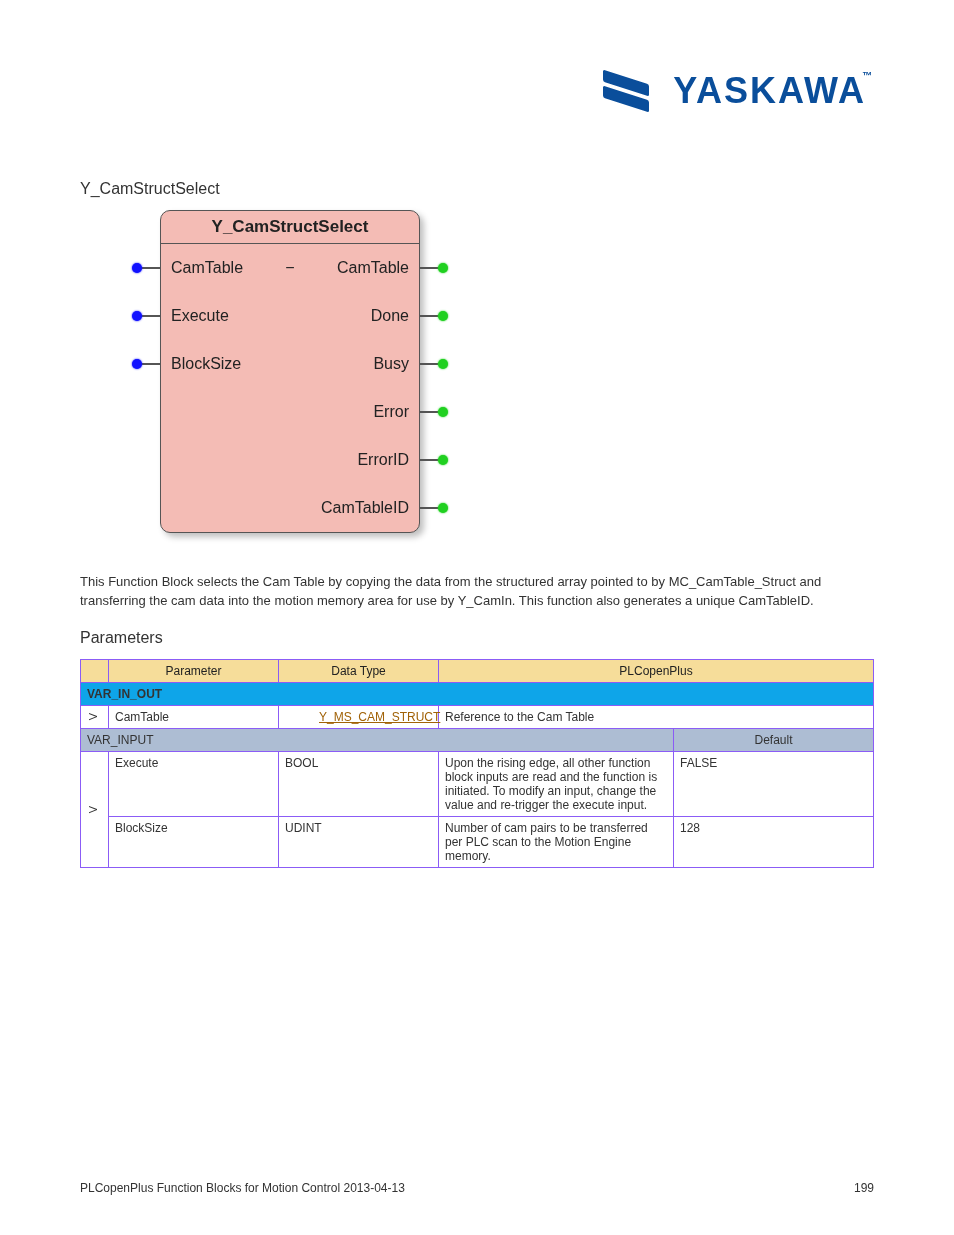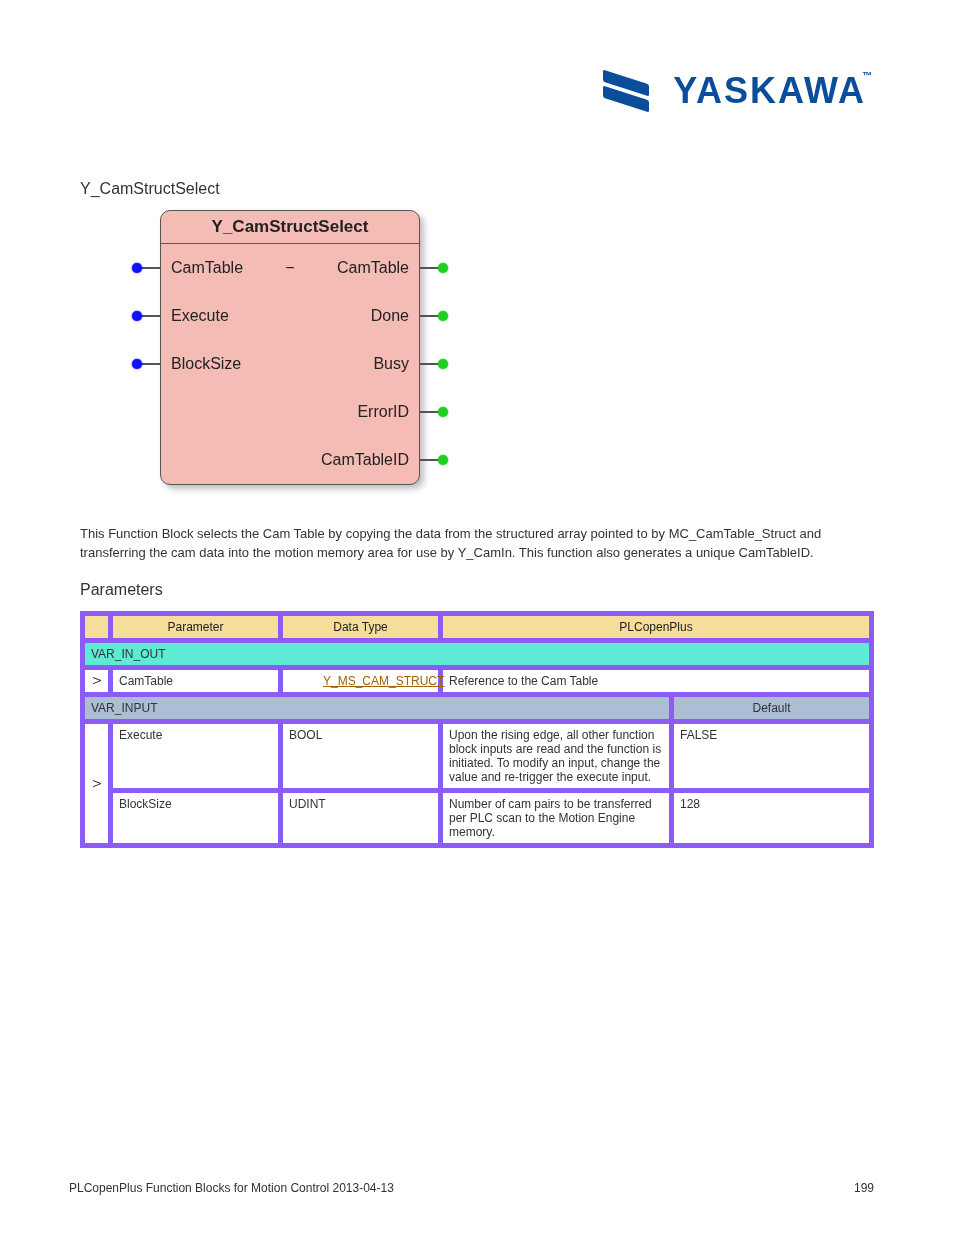--- a/index.html
+++ b/index.html
@@ -52,23 +52,23 @@
   .dot-green { background: #20d020; box-shadow: 0 0 2px #20d020; }
   .dot-l { left: -24px; }
   .dot-r { right: -24px; transform: translate(50%, -50%); }
   .dash { font-size: 16px; color: #222; }
 
   
   .body-text { font-size: 13px; line-height: 1.45; margin-bottom: 18px; }
 
   
   table.params { width: 100%; border-collapse: collapse; font-size: 12px; table-layout: fixed; }
-  table.params th, table.params td { border: 5px solid #8b5cf6; padding: 4px 6px; vertical-align: top; }
+  table.params th, table.params td { border: 1px solid #8b5cf6; padding: 4px 6px; vertical-align: top; }
   table.params .hdr-top th { background: #f6dd9a; font-weight: normal; color: #222; }
-  table.params .hdr-cat td { background: #5eead4; font-weight: normal; }
+  table.params .hdr-cat td { background: #0ea5e9; font-weight: bold; }
   table.params .hdr-inputs td, table.params .hdr-inputs th { background: #adbdd3; font-weight: normal; }
   table.params td.link { color: #a16207; text-decoration: underline; padding-left: 40px; }
   .col-io { width: 28px; text-align: center; }
   .col-param { width: 170px; }
   .col-type { width: 160px; }
   .col-desc { width: auto; }
   .col-default { width: 200px; }
   .rot {
     writing-mode: sideways-lr;
     text-align: center;
@@ -106,20 +106,26 @@
         <span class="pin-l"></span>
         <span class="dot dot-blue dot-l"></span>
         <span class="pin-r"></span>
         <span class="dot dot-green dot-r"></span>
       </div>
       <div class="fb-row">
         <span class="left">BlockSize</span>
         <span class="right">Busy</span>
         <span class="pin-l"></span>
         <span class="dot dot-blue dot-l"></span>
+        <span class="pin-r"></span>
+        <span class="dot dot-green dot-r"></span>
+      </div>
+      <div class="fb-row">
+        <span class="left"></span>
+        <span class="right">Error</span>
         <span class="pin-r"></span>
         <span class="dot dot-green dot-r"></span>
       </div>
       <div class="fb-row">
         <span class="left"></span>
         <span class="right">ErrorID</span>
         <span class="pin-r"></span>
         <span class="dot dot-green dot-r"></span>
       </div>
       <div class="fb-row">
@@ -172,16 +178,16 @@
   </tr>
   <tr>
     <td>BlockSize</td>
     <td>UDINT</td>
     <td>Number of cam pairs to be transferred per PLC scan to the Motion Engine memory.</td>
     <td>128</td>
   </tr>
 </tbody>
   </table>
 
-<div style="position:absolute; bottom:40px; left:69px; right:80px; display:flex; justify-content:space-between; font-size:12px;">
+<div style="position:absolute; bottom:40px; left:80px; right:80px; display:flex; justify-content:space-between; font-size:12px;">
   <span>PLCopenPlus Function Blocks for Motion Control 2013-04-13</span>
   <span>199</span>
 </div>
 
 </body></html>

